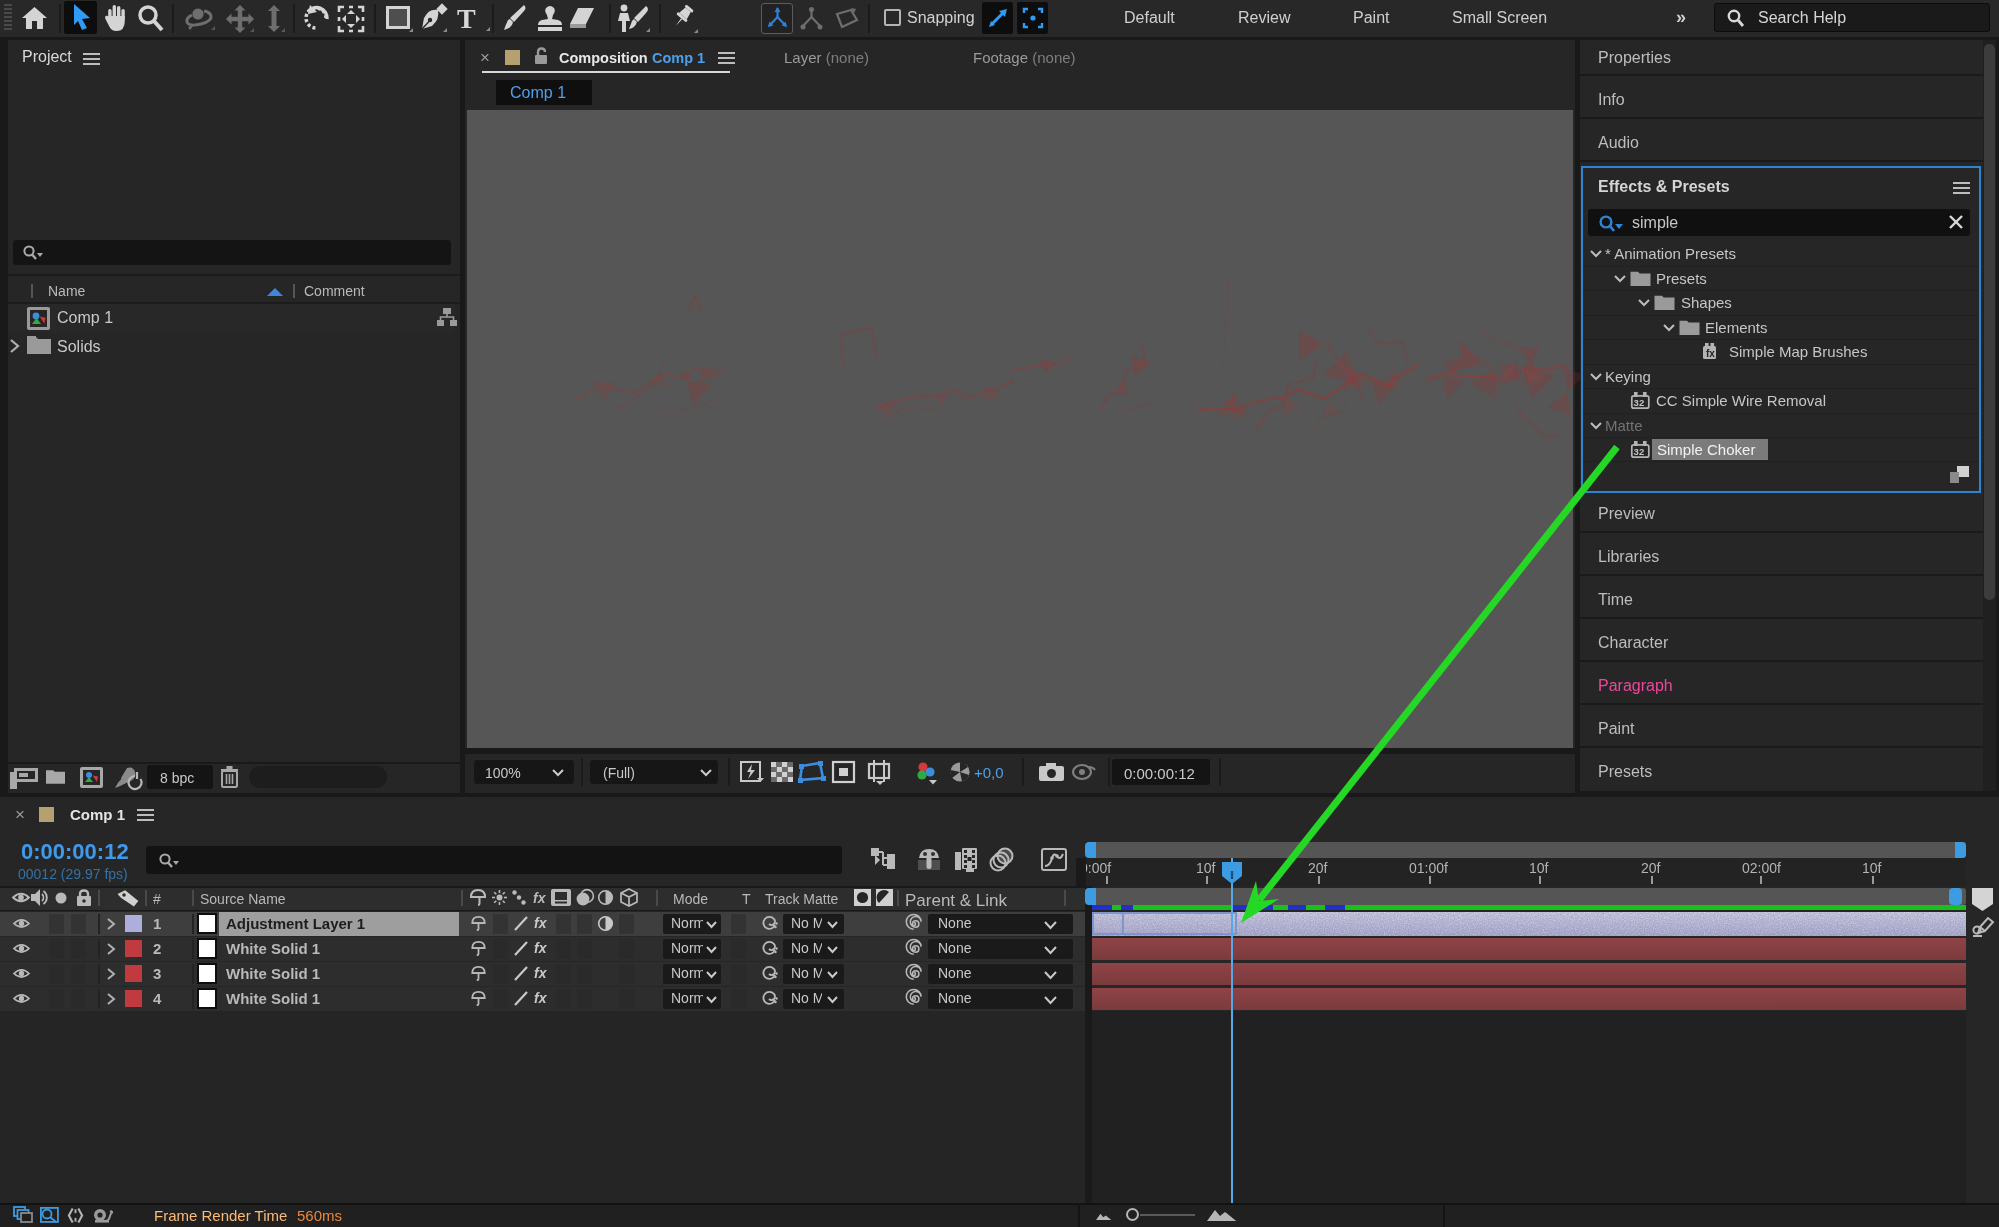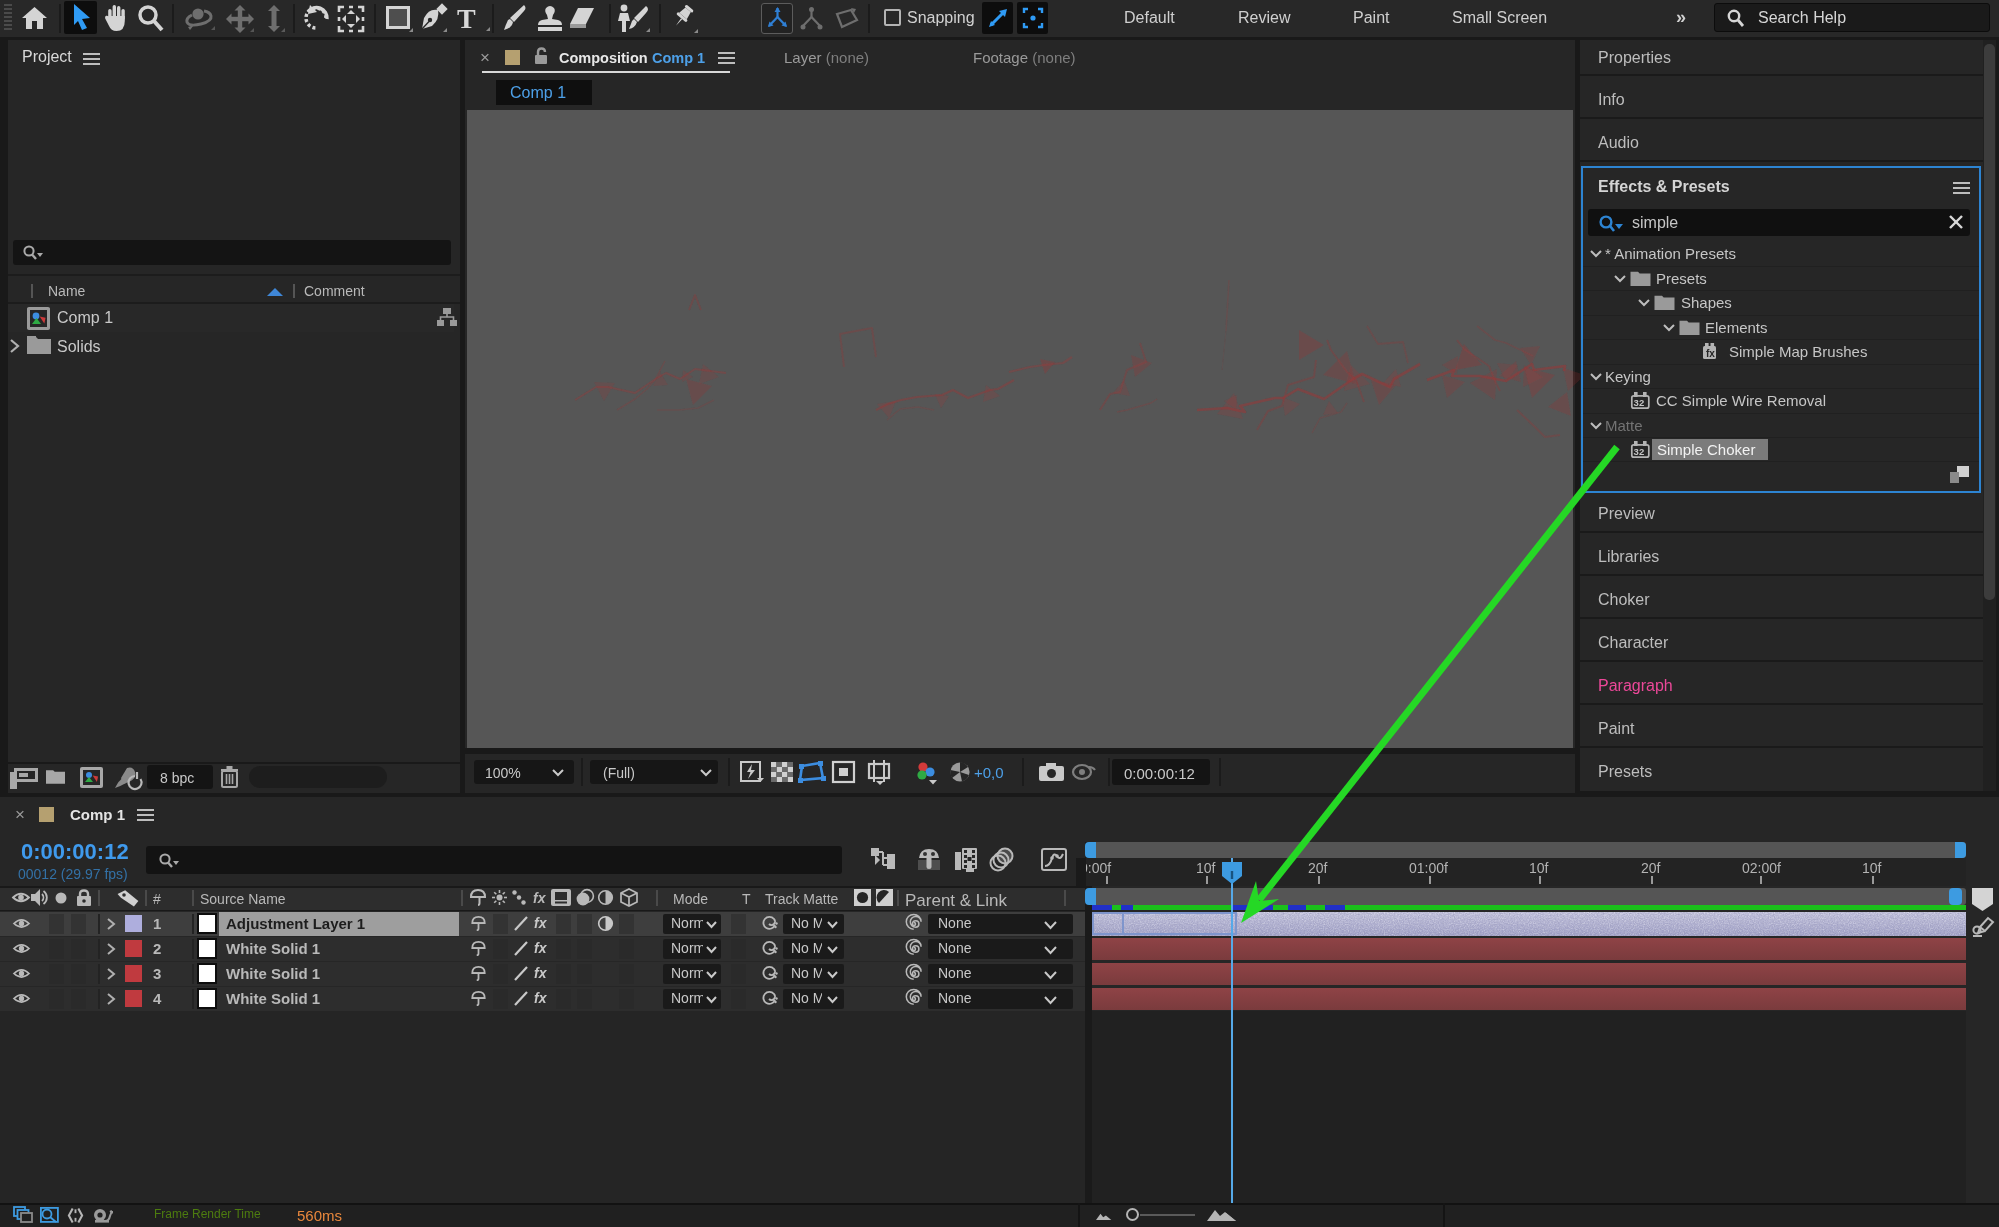--- a/index.html
+++ b/index.html
@@ -597,21 +597,21 @@
   <div class="txt" style="left:1657px;top:441px;font-size:15px;color:#f2f2f2">Simple Choker</div>
   <svg class="ico" style="left:1950px;top:466px" width="19" height="17" viewBox="0 0 19 17">
     <rect x="7" y="0" width="12" height="11" fill="#d0d0d0"></rect>
     <path d="M0 6 L9 6 L9 17 L0 17 Z" fill="#8a8a8a"></path>
   </svg>
 
   <div class="txt" style="left:1598px;top:505px;font-size:16px;color:#bdbdbd">Preview</div>
   <div class="abs" style="left:1580px;top:531px;width:403px;height:2px;background:#1a1a1a"></div>
   <div class="txt" style="left:1598px;top:548px;font-size:16px;color:#bdbdbd">Libraries</div>
   <div class="abs" style="left:1580px;top:574px;width:403px;height:2px;background:#1a1a1a"></div>
-  <div class="txt" style="left:1598px;top:591px;font-size:16px;color:#bdbdbd">Choker</div>
+  <div class="txt" style="left:1598px;top:591px;font-size:16px;color:#bdbdbd">Time</div>
   <div class="abs" style="left:1580px;top:617px;width:403px;height:2px;background:#1a1a1a"></div>
   <div class="txt" style="left:1598px;top:634px;font-size:16px;color:#bdbdbd">Character</div>
   <div class="abs" style="left:1580px;top:660px;width:403px;height:2px;background:#1a1a1a"></div>
   <div class="txt" style="left:1598px;top:677px;font-size:16px;color:#ec4899">Paragraph</div>
   <div class="abs" style="left:1580px;top:703px;width:403px;height:2px;background:#1a1a1a"></div>
   <div class="txt" style="left:1598px;top:720px;font-size:16px;color:#bdbdbd">Paint</div>
   <div class="abs" style="left:1580px;top:746px;width:403px;height:2px;background:#1a1a1a"></div>
   <div class="txt" style="left:1598px;top:763px;font-size:16px;color:#bdbdbd">Presets</div>
 </div>
 
@@ -1102,21 +1102,21 @@
     <path d="M12 1 L16 8.5 L12 16" fill="none" stroke="#b5b5b5" stroke-width="2.2"></path>
     <line x1="9" y1="2" x2="9" y2="6" stroke="#b5b5b5" stroke-width="2"></line>
     <line x1="9" y1="11" x2="9" y2="15" stroke="#b5b5b5" stroke-width="2"></line>
   </svg>
   <svg class="ico" style="left:93px;top:1207px" width="22" height="16" viewBox="0 0 22 16">
     <circle cx="7" cy="8" r="6" fill="#9a9a9a"></circle>
     <circle cx="7" cy="8" r="2.6" fill="#202020"></circle>
     <path d="M12 14 Q16 14 17 9 L19 4 M19 4 l-2 1 M19 4 l0 2.5" stroke="#9a9a9a" stroke-width="2" fill="none"></path>
     <rect x="2" y="13" width="14" height="2.6" fill="#9a9a9a"></rect>
   </svg>
-  <div class="txt" style="left:154px;top:1207px;font-size:12px;color:#4d7c0f">Frame Render Time</div>
+  <div class="txt" style="left:154px;top:1207px;font-size:15px;color:#fdba74">Frame Render Time</div>
   <div class="txt" style="left:297px;top:1207px;font-size:15px;font-weight:normal;color:#e8873c">560ms</div>
   <div class="abs" style="left:1078px;top:1203px;width:2px;height:24px;background:#141414"></div>
   <svg class="ico" style="left:1096px;top:1211px" width="17" height="10">
         <path d="M0 10 L5 3 L8 7 L11 5 L17 10 Z" fill="#b5b5b5" transform="scale(0.9)"></path>
       </svg>
   <div class="abs" style="left:1140px;top:1214px;width:55px;height:2px;background:#5a5a5a"></div>
   <div class="abs" style="left:1126px;top:1208px;width:13px;height:13px;border:2.5px solid #b5b5b5;border-radius:50%;background:#202020"></div>
   <svg class="ico" style="left:1207px;top:1207px" width="29" height="14" viewBox="0 0 29 14">
     <path d="M0 14 L8 3 L13 9 L18 5 L29 14 Z" fill="#b5b5b5"></path>
     <path d="M12 14 L19 6 L29 14 Z" fill="#b5b5b5"></path>

